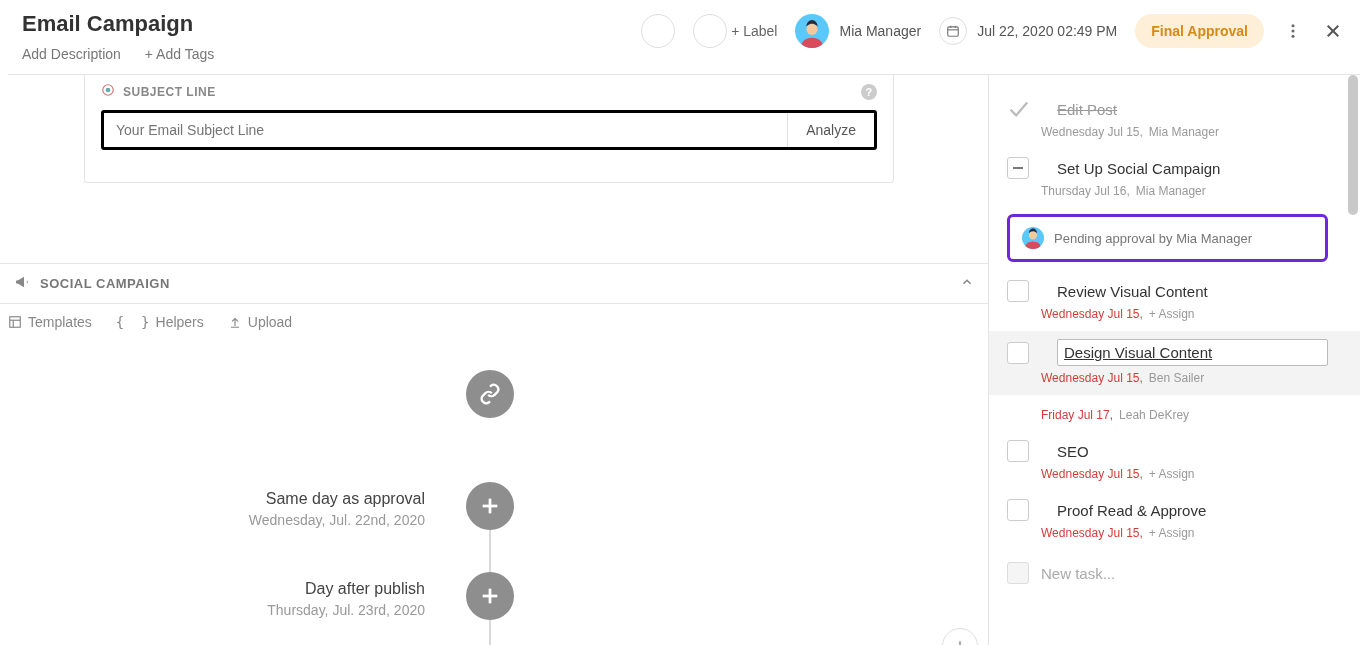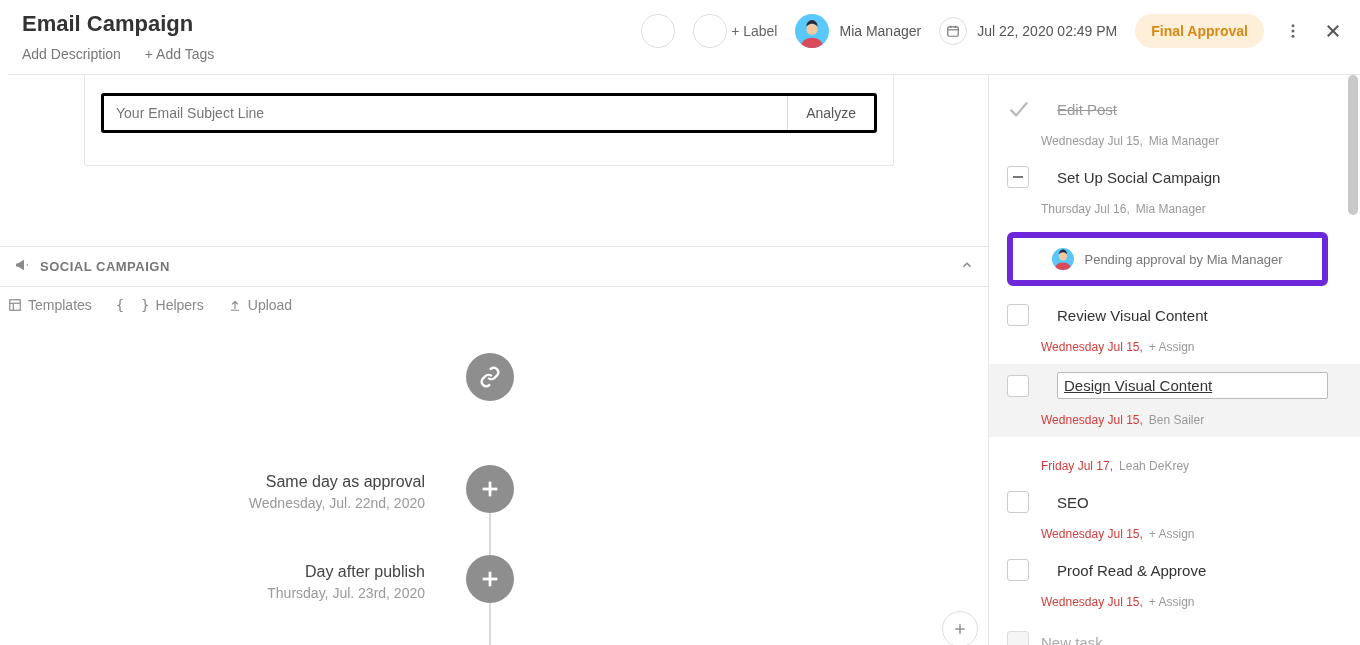--- a/index.html
+++ b/index.html
@@ -45,25 +45,25 @@
   .slot-title { font-size:16px; color:#444; }
   .slot-date { font-size:14px; color:#999; margin-top:4px;}
   
   .task { padding: 8px 32px 10px 18px; }
   .task-row { display:flex; align-items:center; gap:28px; }
   .check { width:22px; height:22px; border:1px solid #ccc; border-radius:3px; flex-shrink:0; display:flex; align-items:center; justify-content:center; background:#fff;}
   .check.indeterminate::after { content:""; width:10px; height:2.5px; background:#777; }
   .check.done { border:none; }
   .task-title { font-size:15px; color:#333; }
   .task-title.struck { text-decoration: line-through; color:#999; }
-  .task-meta { font-size:12px; color:#999; margin-left:34px; margin-top:14px; display:flex; gap:6px;}
+  .task-meta { font-size:12px; color:#999; margin-left:34px; margin-top:5px; display:flex; gap:6px;}
   .task-meta .due.red { color:#d23c3c; }
   .task.selected { background:#f3f3f3; }
   .task.selected .task-title-input { border:1px solid #bbb; padding:4px 6px; background:#fff; font-size:15px; color:#333; border-radius:2px; flex:1;text-decoration:underline;}
-  .approval-box { margin: 6px 32px 8px 18px; border:6px solid #6d28d9; border-radius:6px; padding:10px 12px; display:flex; align-items:center; gap:10px;justify-content:center;}
+  .approval-box { margin: 6px 32px 8px 18px; border:3px solid #6d28d9; border-radius:6px; padding:10px 12px; display:flex; align-items:center; gap:10px;}
   .approval-box .mini-avatar { width:22px; height:22px; border-radius:50%; background:#5ac8fa; display:flex; align-items:flex-end; justify-content:center; overflow:hidden; }
   .approval-text { font-size:13px; color:#777; }
   .new-task { padding: 12px 32px 12px 18px; display:flex; align-items:center; gap:12px;}
   .new-task .check { border-color:#ddd; background:#f5f5f5;}
   .new-task-text { color:#aaa; font-size:15px;}
   .scrollbar-thumb { position:absolute; right:2px; top:75px; width:10px; height:140px; background:#c9c9c9; border-radius:5px;}
   .kebab svg, .close-x svg { width:18px; height:18px; }
 </style>
 </head>
 <body>
@@ -118,20 +118,31 @@
         </svg>
     </div>
   </div>
 </div>
 
 <div class="main">
 
   <div class="left-col">
 
     <div class="subject-card">
+      <div class="subject-head">
+        <span>
+          <svg width="14" height="14" viewBox="0 0 24 24">
+              <circle cx="12" cy="12" r="9" fill="none" stroke="#c77" stroke-width="2"></circle>
+              <circle cx="12" cy="12" r="4" fill="#6aa"></circle>
+            </svg>
+        </span>
+        <span>SUBJECT LINE</span>
+        <span class="spacer"></span>
+        <span class="help-icon">?</span>
+      </div>
       <div class="subject-row">
         <input class="subject-input" placeholder="Your Email Subject Line" style="">
         <button class="analyze-btn">Analyze</button>
       </div>
     </div>
 
     <div class="section-header">
       <span>
         <svg width="16" height="16" viewBox="0 0 24 24" fill="#888">
             <path d="M3 10v4l4 1 8 5V4l-8 5-4 1zm15 2a3 3 0 0 0 3-3v6a3 3 0 0 0-3-3z"></path>

